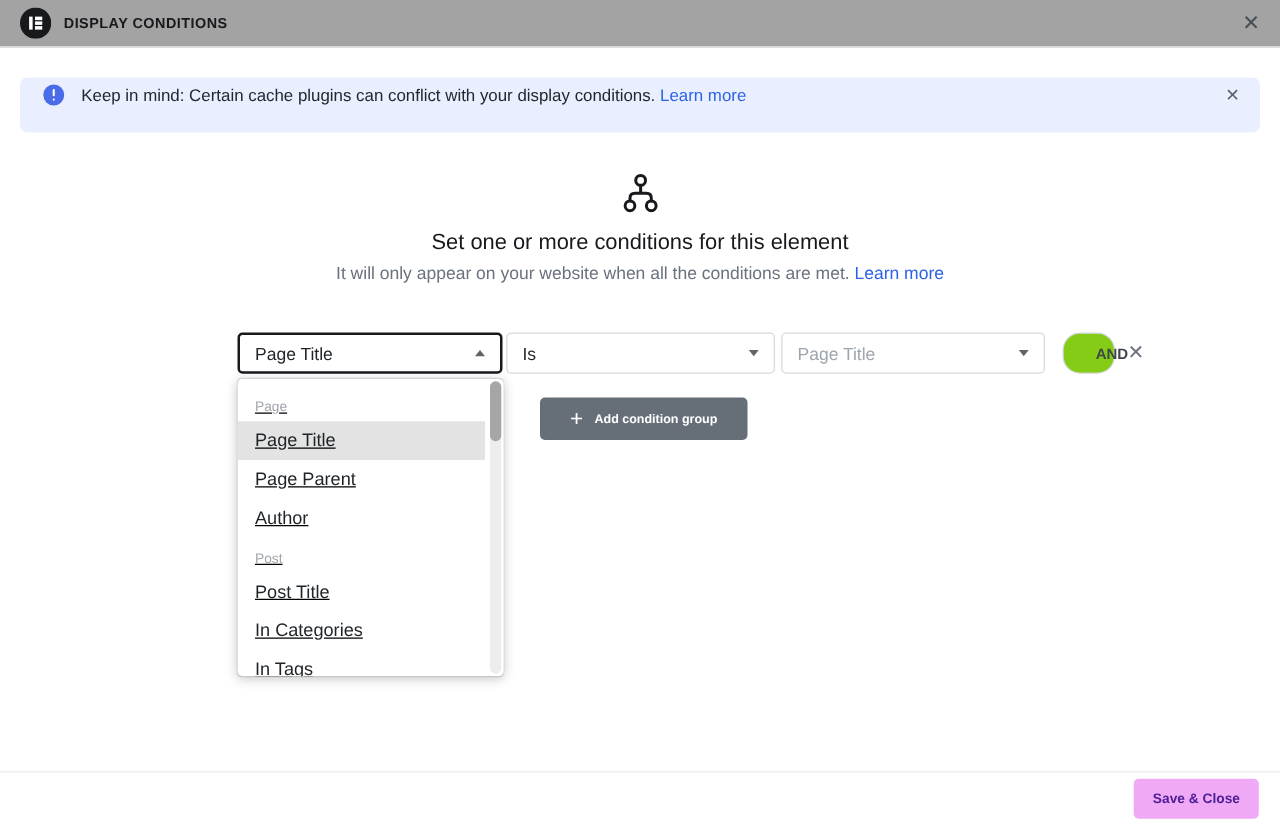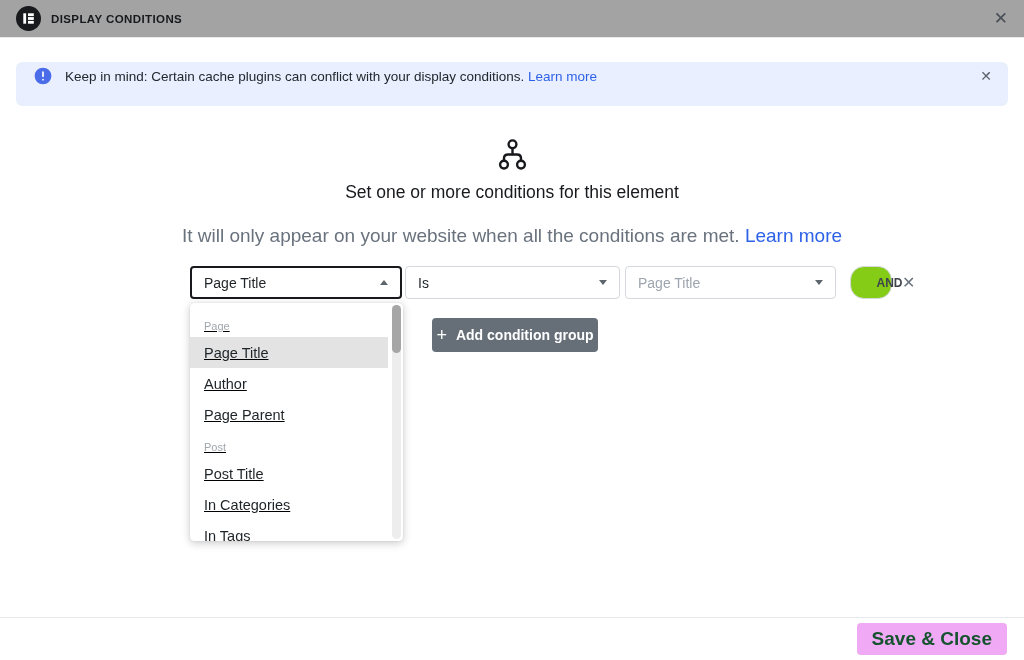--- a/index.html
+++ b/index.html
@@ -23,21 +23,21 @@
     padding:0 16px 16px 18px; }
   .info-icon { width:18px; height:18px; flex:0 0 auto; }
   .banner-text { margin-left:13px; font-size:13.5px; color:#23272e; }
   .link { color:#2d62e8; text-decoration:none; cursor:pointer; }
   .banner .icon-x { margin-left:auto; color:#5b626b; font-size:14px; }
 
   
   .hero { position:absolute; top:139px; left:0; width:1024px; text-align:center; }
   .hero-icon { display:inline-block; }
   .hero-title { margin-top:7px; font-size:17.5px; font-weight:400; color:#17191c; }
-  .hero-subtitle { margin-top:22px; font-size:19px; color:#69727d; }
+  .hero-subtitle { margin-top:6px; font-size:14px; color:#69727d; }
 
   
   .condition-row { position:absolute; top:266px; left:190px; height:33px;
     display:flex; align-items:center; }
   .select { height:33px; border:1px solid #d5d8dc; border-radius:4px;
     background:#fff; display:flex; align-items:center;
     justify-content:space-between; padding:0 12px; font-size:14px;
     color:#1d2327; cursor:pointer; }
   .select.focused { border:2px solid #17191c; }
   .select .placeholder { color:#9da5ae; }
@@ -67,28 +67,28 @@
     background:#ededed; border-radius:5px; }
   .dd-thumb { position:absolute; top:0; left:0; width:9px; height:48px;
     background:#a6a6a6; border-radius:5px; }
 
   
   .add-group-btn { position:absolute; left:432px; top:318px; width:166px;
     height:34px; background:#666e78; border:none; border-radius:4px; color:#fff;
     display:flex; align-items:center; justify-content:center; gap:9px;
     cursor:pointer; font-family:inherit; }
   .add-group-btn .plus { font-size:18px; font-weight:400; line-height:1; }
-  .add-group-btn .lbl { font-size:14px; font-weight:700; }
+  .add-group-btn .lbl { font-size:10px; font-weight:700; }
 
   
   .footer { position:absolute; top:617px; left:0; width:1024px; height:43px;
     background:#fff; border-top:1px solid #e7e9ec; display:flex;
     align-items:center; justify-content:flex-end; padding-right:17px; }
   .save-btn { height:32px; padding:0 15px; background:#f0aaf5; border:none;
-    border-radius:4px; font-size:19px; font-weight:700; color:#14532d;
+    border-radius:4px; font-size:11px; font-weight:700; color:#4c1d95;
     cursor:pointer; font-family:inherit; }
 </style>
 </head>
 <body>
 
 <div class="header">
   <svg class="logo" viewBox="0 0 24 24">
     <circle cx="12" cy="12" r="12" fill="#17191c"></circle>
     <rect x="7" y="7" width="2.7" height="10" fill="#fff"></rect>
     <rect x="11.5" y="7" width="5.6" height="2.7" fill="#fff"></rect>
@@ -136,22 +136,22 @@
     <span class="placeholder">Page Title</span>
     <span class="caret-down"></span>
   </div>
   <button class="and-btn">AND</button>
   <span class="icon-x row-remove">✕</span>
 </div>
 
 <div class="dropdown">
   <div class="dd-group-label">Page</div>
   <div class="dd-item selected">Page Title</div>
+  <div class="dd-item">Page Parent</div>
   <div class="dd-item">Author</div>
-  <div class="dd-item">Page Parent</div>
   <div class="dd-group-label">Post</div>
   <div class="dd-item">Post Title</div>
   <div class="dd-item">In Categories</div>
   <div class="dd-item">In Tags</div>
   <div class="dd-scrollbar">
     <div class="dd-thumb"></div>
   </div>
 </div>
 
 <button class="add-group-btn">

